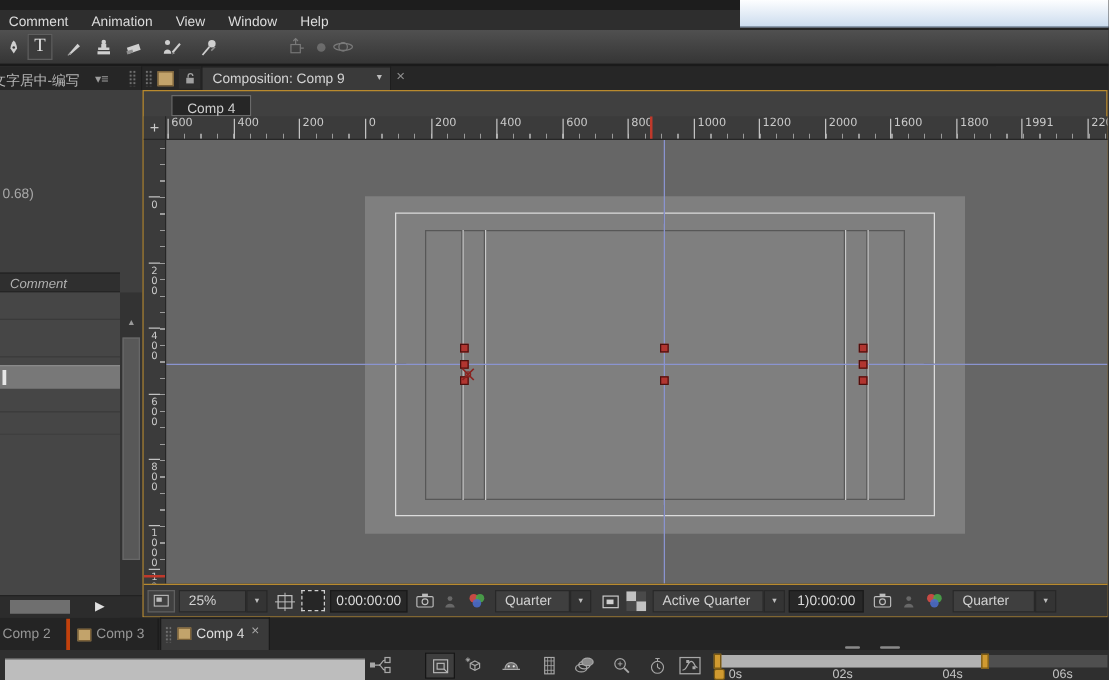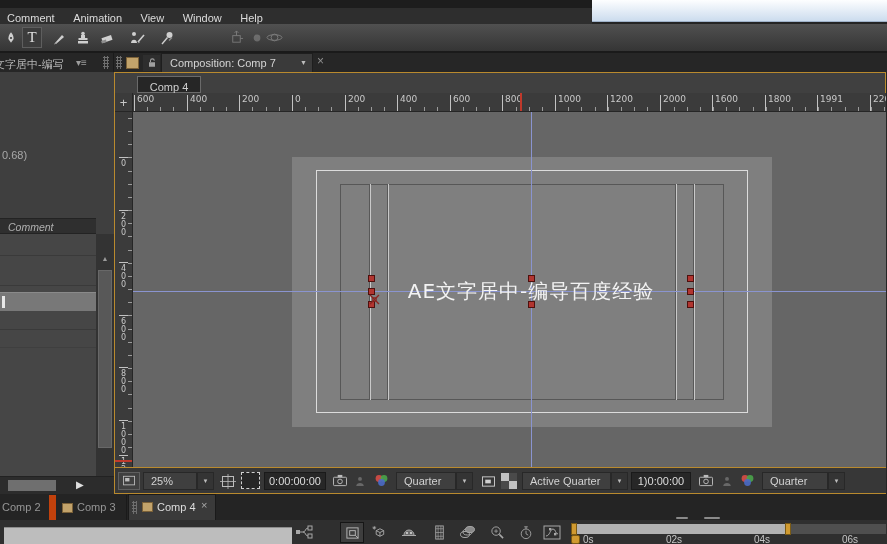--- a/index.html
+++ b/index.html
@@ -158,21 +158,21 @@
 <div class="abs" style="left:114px;top:53px;width:773px;height:19px;background:#262626;">
   <div class="abs grip" style="left:2px;top:3px;width:6px;height:13px;"></div>
   <div class="abs tanicon" style="left:12px;top:4px;width:13px;height:12px;"></div>
   <div class="abs toolbtn" style="left:29px;top:2px;width:17px;height:16px;background:#2e2e2e;">
     <svg width="12" height="12" viewBox="0 0 16 16">
         <rect x="4" y="7" width="8" height="6" fill="#a0a0a0"></rect>
         <path d="M6 7V5a2.5 2.5 0 0 1 5 0" stroke="#a0a0a0" stroke-width="1.4" fill="none"></path>
       </svg>
   </div>
   <div class="abs" style="left:47px;top:0;width:152px;height:19px;background:#3a3a3a;border:1px solid #1e1e1e;border-bottom:none;box-sizing:border-box;">
-    <span class="tab-label" style="position:absolute;left:8px;top:3px;color:#d4d4d4;">Composition: Comp 7</span>
+    <span class="tab-label" style="position:absolute;left:8px;top:3px;color:#d4d4d4;">Composition: Comp 9</span>
     <span style="position:absolute;right:5px;top:5px;font-size:7px;color:#bdbdbd;">▼</span>
   </div>
   <span style="position:absolute;left:203px;top:1px;font-size:12px;color:#8f8f8f;">×</span>
 </div>
 
 <div class="abs" style="left:114px;top:72px;width:772px;height:422px;border:1px solid #b98a2e;box-sizing:border-box;background:#404040;"></div>
 
 <div class="abs" style="left:137px;top:76px;width:64px;height:17px;background:#262626;border:1px solid #6a6a6a;box-sizing:border-box;text-align:center;">
   <span style="font-size:11px;color:#cfcfcf;line-height:15px;">Comp 4</span>
 </div>
@@ -225,23 +225,20 @@
   <div class="abs" style="left:560px;top:72px;width:1px;height:216px;background:#585858;border-right:1px solid #c9c9c9;"></div>
 
   <div class="abs" style="left:398px;top:58px;width:1px;height:9px;background:#555;"></div>
   <div class="abs" style="left:398px;top:292px;width:1px;height:9px;background:#555;"></div>
   <div class="abs" style="left:183px;top:179px;width:9px;height:1px;background:#555;"></div>
   <div class="abs" style="left:606px;top:179px;width:9px;height:1px;background:#555;"></div>
 
   <div class="abs" style="left:398px;top:0;width:1px;height:355px;background:#8a94d0;"></div>
   <div class="abs" style="left:0;top:179px;width:753px;height:1px;background:#8a94d0;"></div>
 
-  <div class="abs" style="left:233px;top:165px;width:330px;height:28px;display:flex;align-items:center;justify-content:center;">
-    <span style="font-size:20px;color:#f3f3f3;white-space:nowrap;letter-spacing:1px;font-family:'DejaVu Sans',sans-serif;">AE文字居中-编导百度经验</span>
-  </div>
 
   <div class="handle" style="left:235px;top:163px;"></div>
   <div class="handle" style="left:395px;top:163px;"></div>
   <div class="handle" style="left:554px;top:163px;"></div>
   <div class="handle" style="left:235px;top:176px;"></div>
   <div class="handle" style="left:554px;top:176px;"></div>
   <div class="handle" style="left:235px;top:189px;"></div>
   <div class="handle" style="left:395px;top:189px;"></div>
   <div class="handle" style="left:554px;top:189px;"></div>
 
@@ -348,21 +345,21 @@
   <div class="abs dd" style="left:647px;top:4px;width:66px;height:18px;">
     <span>Quarter</span>
   </div>
   <div class="abs ddarrow" style="left:713px;top:4px;width:17px;height:18px;">
       <span>▼</span>
     </div>
 </div>
 
 <div class="abs" style="left:0;top:494px;width:887px;height:50px;background:#2f2f2f;">
   <div class="abs" style="left:0;top:0;width:887px;height:26px;background:#242424;">
-    <div class="abs" style="left:0;top:1px;width:56px;height:25px;border-right:7px solid #c2410c;box-sizing:border-box;text-align:center;">
+    <div class="abs" style="left:0;top:1px;width:56px;height:25px;border-right:3px solid #c2410c;box-sizing:border-box;text-align:center;">
       <span class="tab-label" style="position:absolute;left:2px;top:6px;color:#969696;">Comp 2</span>
     </div>
     <div class="abs" style="left:57px;top:1px;width:70px;height:25px;border-right:1px solid #1a1a1a;box-sizing:border-box;">
       <div class="abs tanicon" style="left:5px;top:8px;width:11px;height:10px;"></div>
       <span class="tab-label" style="position:absolute;left:20px;top:6px;color:#969696;">Comp 3</span>
     </div>
     <div class="abs" style="left:128px;top:0;width:88px;height:26px;background:#3a3a3a;border:1px solid #1a1a1a;border-bottom:none;box-sizing:border-box;">
       <div class="abs grip" style="left:3px;top:6px;width:5px;height:13px;"></div>
       <div class="abs tanicon" style="left:13px;top:7px;width:11px;height:10px;"></div>
       <span class="tab-label" style="position:absolute;left:28px;top:6px;color:#dedede;">Comp 4</span>

